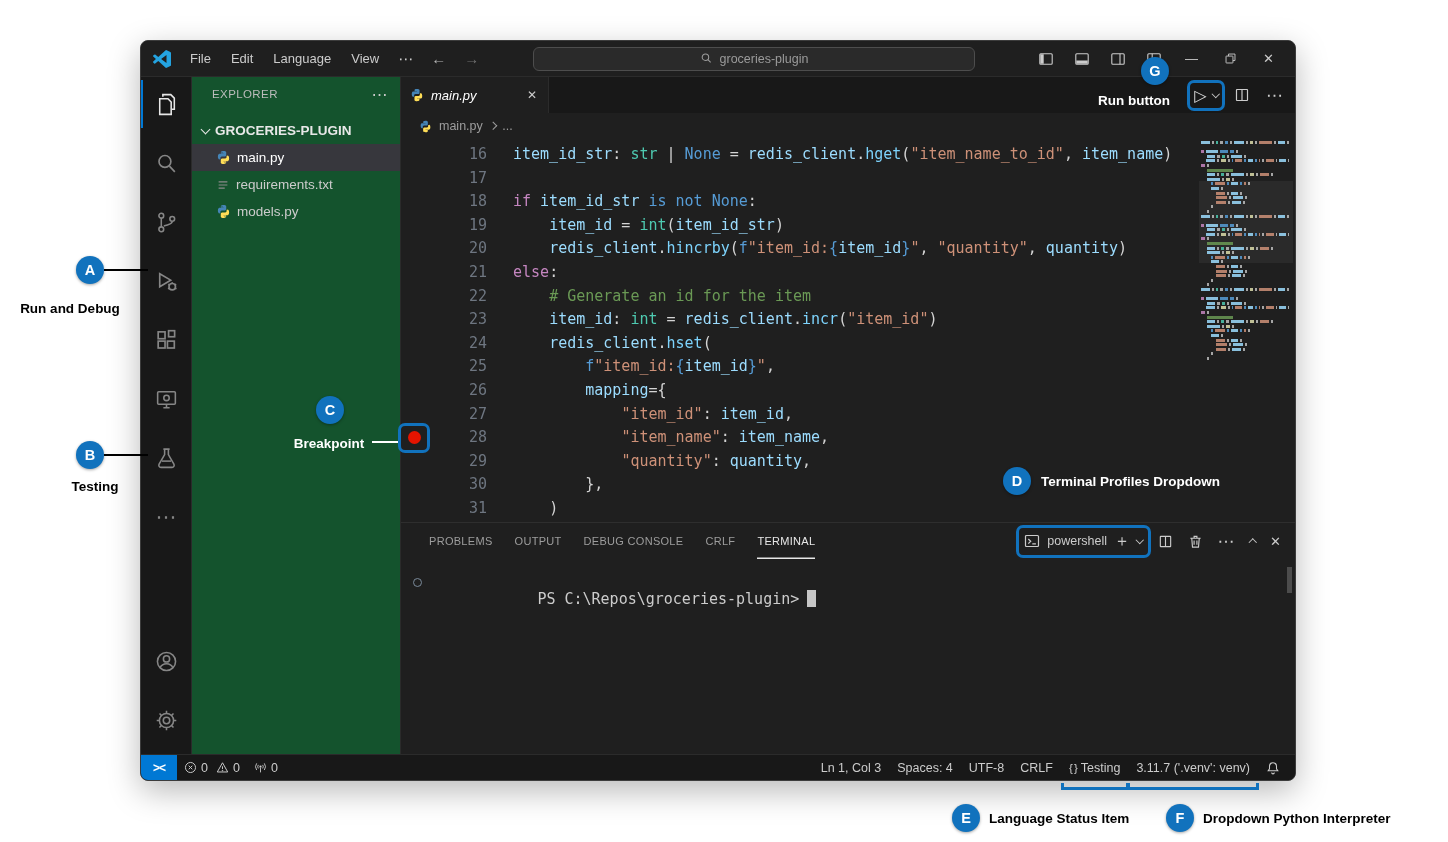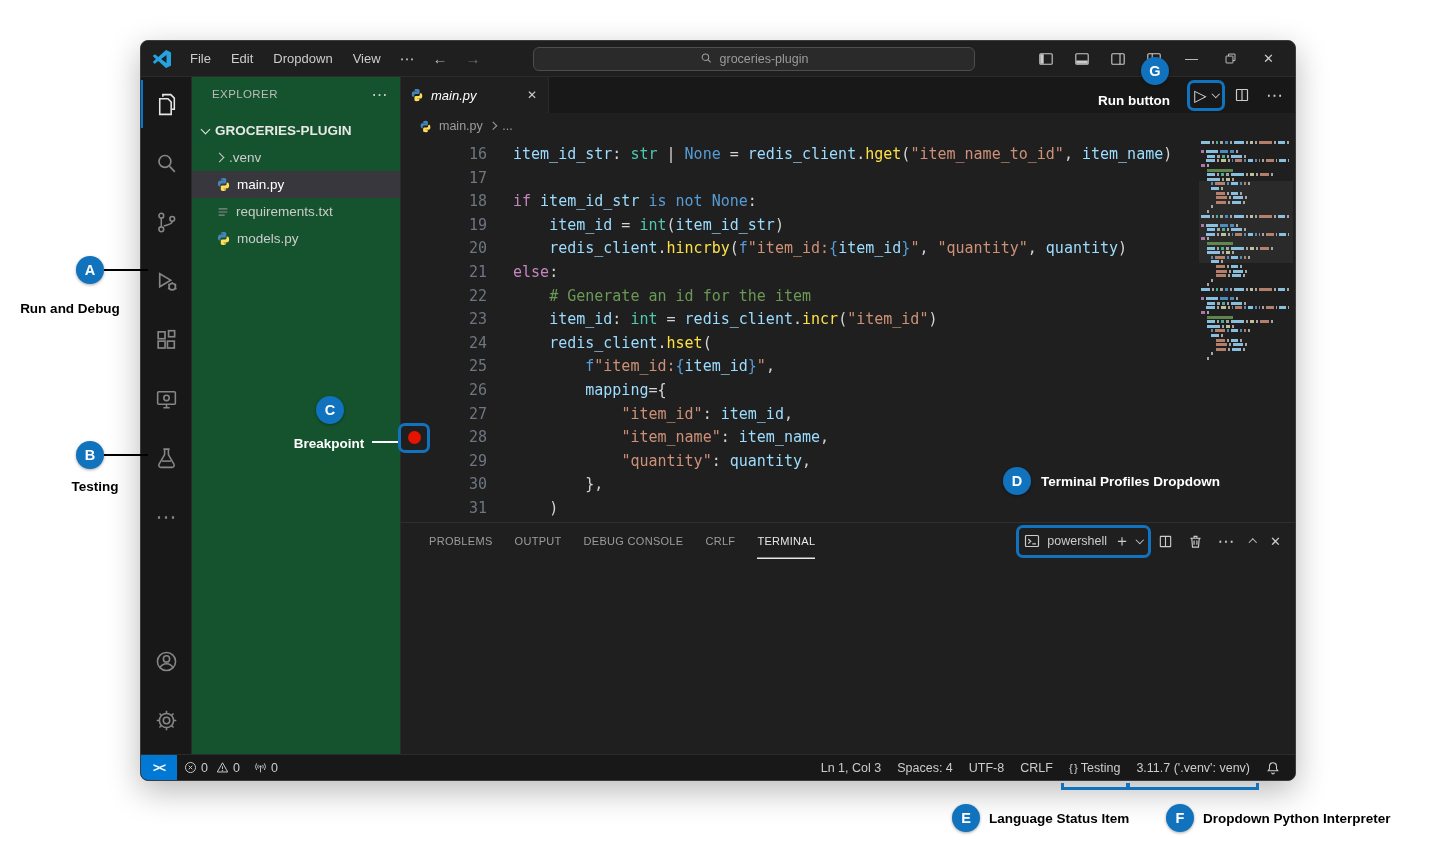--- a/index.html
+++ b/index.html
@@ -68,21 +68,21 @@
   .breadcrumb { height:26px; flex:none; display:flex; align-items:center; gap:7px; padding-left:18px; font-size:12.5px; color:#9d9d9d; }
 
   .editor-wrap { flex:1; position:relative; min-height:0; overflow:hidden; }
   .code-lines { position:absolute; left:0; top:4px; right:100px; font-family:"DejaVu Sans Mono", monospace; font-size:15px; line-height:23.6px; white-space:pre; }
   .code-line { display:flex; height:23.6px; }
   .bp-col { width:26px; flex:none; position:relative; }
   .bp-col.has-bp::after { content:""; position:absolute; left:7px; top:5.3px; width:13px; height:13px; border-radius:50%; background:#e51400; }
   .ln { width:60px; flex:none; text-align:right; color:#6e7681; }
   .code-text { padding-left:26px; }
   .tk-v{color:#9cdcfe}.tk-k{color:#569cd6}.tk-c{color:#c586c0}.tk-t{color:#4ec9b0}
-  .tk-f{color:#fde047}.tk-s{color:#ce9178}.tk-m{color:#6a9955}.tk-d{color:#d4d4d4}
+  .tk-f{color:#7dd3fc}.tk-s{color:#ce9178}.tk-m{color:#6a9955}.tk-d{color:#d4d4d4}
 
   .minimap { position:absolute; top:2px; right:6px; width:88px; bottom:0; }
   .mm-row { display:flex; gap:2px; height:3px; margin-bottom:1.6px; }
   .mm-seg { height:3px; display:inline-block; opacity:.85; }
   .mm-slider { position:absolute; left:-2px; right:-4px; top:40px; height:82px; background:rgba(255,255,255,.05); }
 
   
   .panel { height:232px; flex:none; border-top:1px solid #2e2e2e; display:flex; flex-direction:column; background:#1f1f1f; }
   .panel-tabs { height:36px; flex:none; display:flex; align-items:center; gap:22px; padding-left:28px; }
   .ptab { font-size:11px; letter-spacing:.3px; color:#9d9d9d; height:100%; display:flex; align-items:center; }
@@ -131,21 +131,21 @@
 
     <div class="titlebar">
       <div class="tb-left">
         <span class="vsc-logo">
           <svg width="18" height="18" viewBox="0 0 24 24">
               <path fill="#24a3e0" d="M23.15 2.587L18.21.335a1.5 1.5 0 0 0-1.71.29l-9.46 8.63-4.12-3.128a1 1 0 0 0-1.276.057L.327 7.261A1 1 0 0 0 .326 8.74L3.9 12 .326 15.26a1 1 0 0 0 .001 1.479l1.317 1.16a1 1 0 0 0 1.276.058l4.12-3.128 9.46 8.63a1.5 1.5 0 0 0 1.71.29l4.94-2.252A1.5 1.5 0 0 0 24 20.06V3.94a1.5 1.5 0 0 0-.85-1.353zm-5.146 14.861L10.826 12l7.178-5.448v10.896z"></path>
             </svg>
         </span>
         <span class="menu-item">File</span>
         <span class="menu-item">Edit</span>
-        <span class="menu-item">Dropdown</span>
+        <span class="menu-item">Language</span>
         <span class="menu-item">View</span>
         <span class="menu-more">⋯</span>
         <span class="nav-arrow">←</span>
         <span class="nav-arrow dim">→</span>
       </div>
       <div class="command-center">
         <span style="display:flex;">
           <svg width="13" height="13" viewBox="0 0 16 16" fill="none" stroke="#9b9b9b" stroke-width="1.3">
               <circle cx="6.7" cy="6.4" r="4"></circle>
               <path d="M9.7 9.5l3.4 3.4"></path>
@@ -264,24 +264,20 @@
 
       <div class="sidebar">
         <div class="sb-header">
           <span>EXPLORER</span>
           <span class="sb-header-more">⋯</span>
         </div>
         <div class="tree">
           <div class="tree-row root">
             <span class="chv down"></span>
             <span>GROCERIES-PLUGIN</span>
-          </div>
-          <div class="tree-row">
-            <span class="chv right"></span>
-            <span>.venv</span>
           </div>
           <div class="tree-row selected">
             <span style="display:flex;">
               <svg width="15" height="15" viewBox="0 0 16 16">
                   <path fill="#4584b6" d="M8 1C5 1 5.2 2.3 5.2 2.3v1.4h2.9v.4H3.9S2 3.9 2 7s1.7 3 1.7 3h1V8.6s-.05-1.7 1.7-1.7h2.9s1.6.03 1.6-1.6V2.7S11.2 1 8 1zM6.4 1.9a.55.55 0 1 1 0 1.1.55.55 0 0 1 0-1.1z"></path>
                   <path fill="#ffde57" d="M8 15c3 0 2.8-1.3 2.8-1.3v-1.4H7.9v-.4h4.2S14 12.1 14 9s-1.7-3-1.7-3h-1v1.4s.05 1.7-1.7 1.7H6.7s-1.6-.03-1.6 1.6v2.6S4.8 15 8 15zm1.6-.9a.55.55 0 1 1 0-1.1.55.55 0 0 1 0 1.1z"></path>
                 </svg>
             </span>
             <span>main.py</span>
           </div>
@@ -751,20 +747,24 @@
               <span style="display:flex;">
                 <svg width="15" height="15" viewBox="0 0 16 16" fill="none" stroke="currentColor" stroke-width="1.2">
                     <path d="M2.5 4.5h11M6.5 4.5v-2h3v2M4 4.5l.8 9.5h6.4l.8-9.5M6.5 7v4.5M9.5 7v4.5"></path>
                   </svg>
               </span>
               <span class="pa-more">⋯</span>
               <span class="chv up sm"></span>
               <span class="pa-close">✕</span>
             </div>
           </div>
+          <div class="terminal">
+            <span class="term-deco"></span><span>PS C:\Repos\groceries-plugin&gt;</span><span class="term-cursor"></span>
+            <span class="term-scroll"></span>
+          </div>
         </div>
       </div>
     </div>
 
     <div class="statusbar">
       <div class="sb-remote">&gt;&lt;</div>
       <div class="sbar-item">
         <span style="display:flex;">
           <svg width="13" height="13" viewBox="0 0 16 16" fill="none" stroke="currentColor" stroke-width="1.2">
               <circle cx="8" cy="8" r="6.2"></circle>

